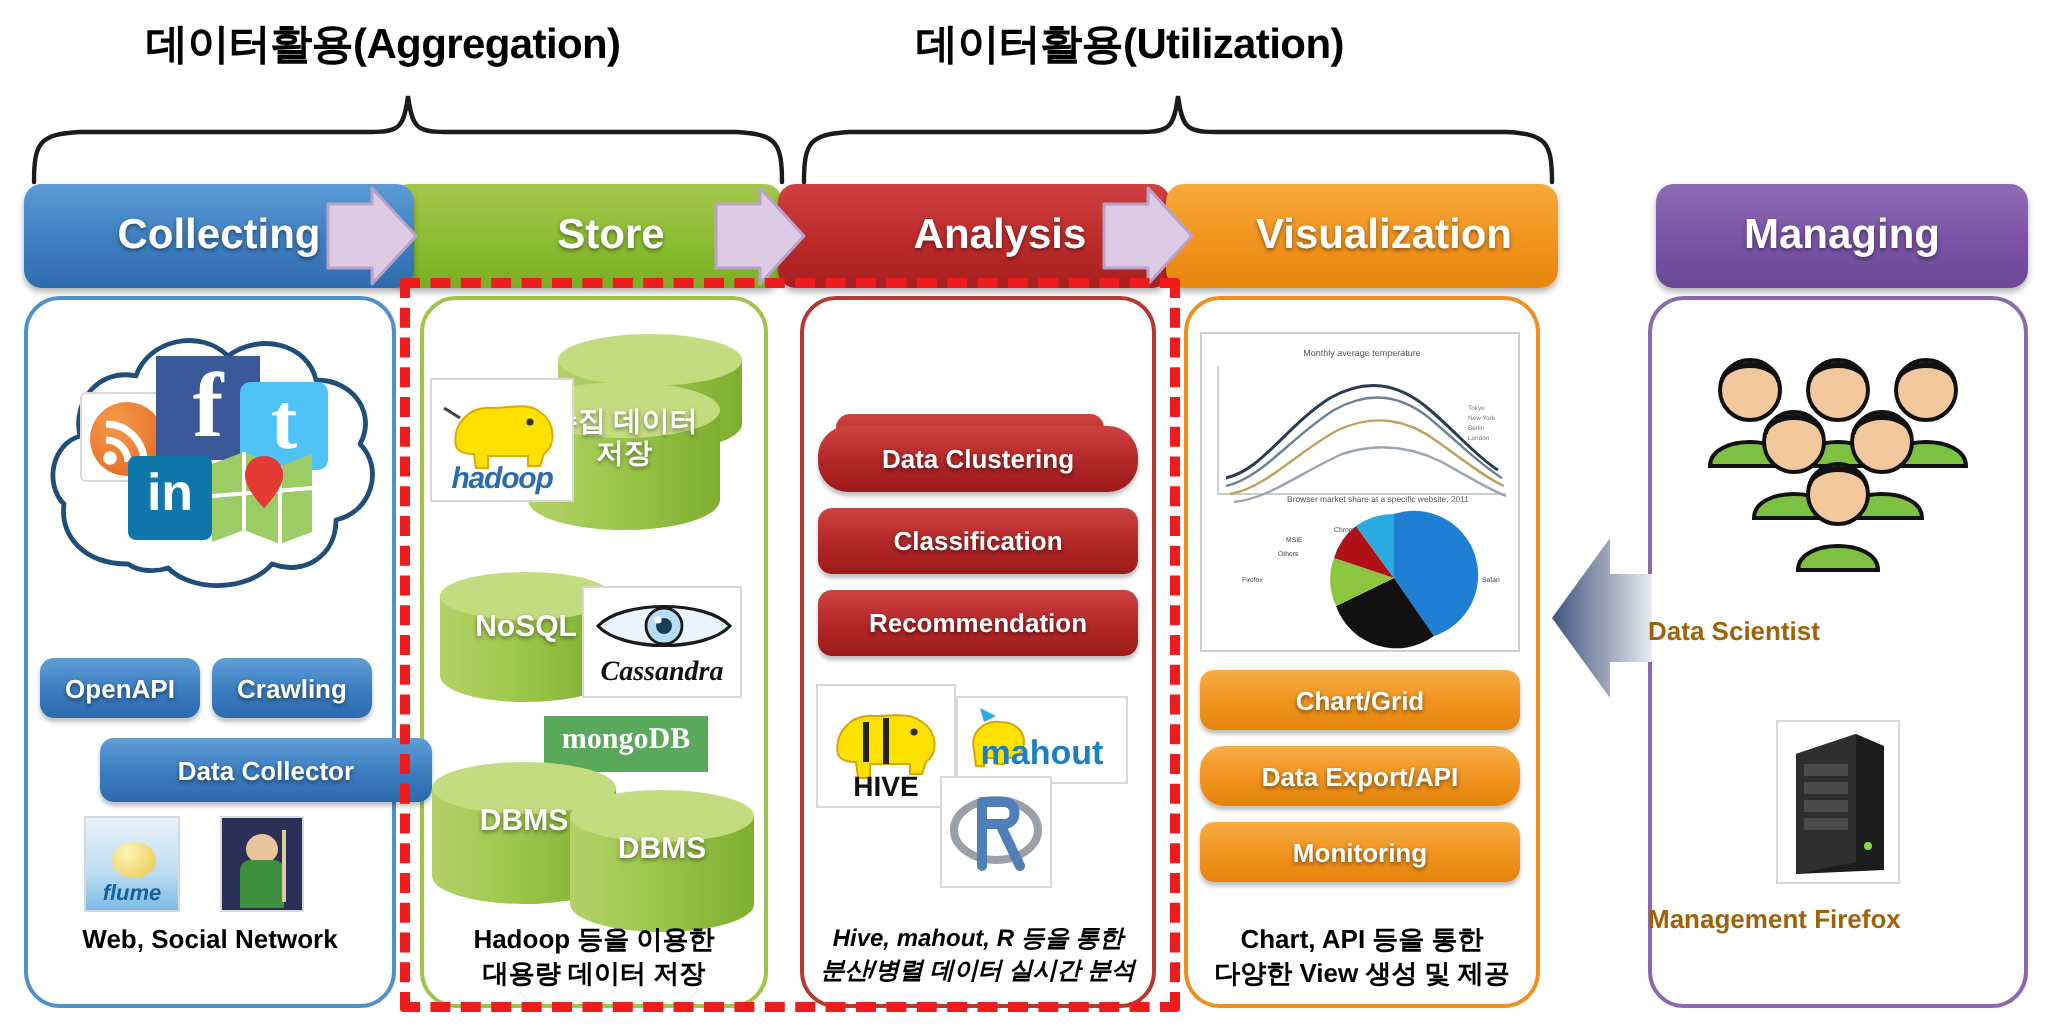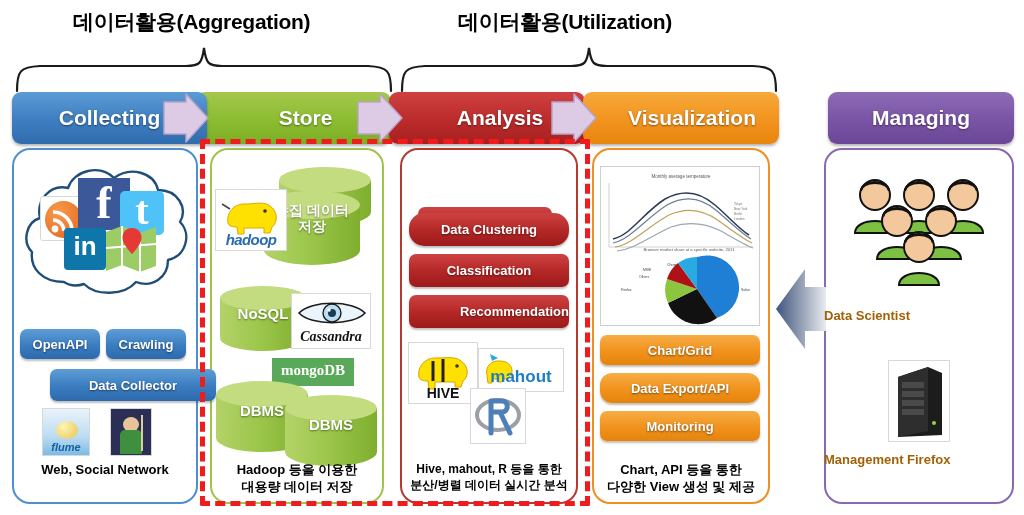--- a/index.html
+++ b/index.html
@@ -356,21 +356,21 @@
 
   <div class="pill pill-red" style="left:418px; top:172px; width:134px; height:33px;margin-top:35px;">
     <span>Data Query</span>
   </div>
   <div class="pill pill-red" style="left:409px; top:213px; width:160px; height:33px;border-radius:15px;">
     <span>Data Clustering</span>
   </div>
   <div class="pill pill-red" style="left:409px; top:254px; width:160px; height:33px;">
     <span>Classification</span>
   </div>
-  <div class="pill pill-red" style="left:409px; top:295px; width:160px; height:33px;justify-content:flex-end;">
+  <div class="pill pill-red" style="left:409px; top:295px; width:160px; height:33px;">
     <span>Recommendation</span>
   </div>
 
   <div class="logo-tile" style="left:408px; top:342px; width:70px; height:62px;">
     <svg style="position:absolute;left:4px;top:4px;" width="62" height="44" viewBox="0 0 62 44">
       <path d="M6,30 C4,20 12,10 24,11 C34,11 42,9 48,14 C56,19 56,30 50,34
                L48,40 L42,40 L42,35 L22,35 L22,42 L16,42 L15,34 C10,34 7,33 6,30 Z" fill="#ffe100" stroke="#d9a300" stroke-width="1"></path>
       <path d="M20,14 L20,34 M30,12 L30,35" stroke="#222" stroke-width="3"></path>
       <circle cx="44" cy="19" r="1.8" fill="#333"></circle>
     </svg>
@@ -385,21 +385,21 @@
     <div class="tile-text" style="bottom:4px; font-size:17px; color:#1c7fc4; font-weight:bold;">mahout</div>
   </div>
 
   <div class="logo-tile" style="left:470px; top:388px; width:56px; height:56px;">
     <svg style="position:absolute;left:4px;top:4px;" width="46" height="46" viewBox="0 0 46 46">
       <ellipse cx="23" cy="22" rx="21" ry="15" fill="none" stroke="#9aa0a6" stroke-width="4"></ellipse>
       <path d="M16,8 L16,40 M16,8 L27,8 C34,8 34,19 27,19 L16,19 M25,19 L35,40" fill="none" stroke="#4f7fb8" stroke-width="5" stroke-linecap="round" stroke-linejoin="round"></path>
     </svg>
   </div>
 
-  <div class="caption caption-sm" style="left:396px; top:462px; width:186px;">
+  <div class="caption caption-sm" style="left:396px; top:462px; width:186px;font-style:italic;">
     <div>Hive, mahout, R 등을 통한</div>
     <div>분산/병렬 데이터 실시간 분석</div>
   </div>
 
   <div class="logo-tile" style="left:600px; top:166px; width:160px; height:160px; border:1px solid #cfcfcf;">
 
     <svg style="position:absolute;left:2px;top:2px;" width="156" height="92" viewBox="0 0 156 92">
       <rect x="0" y="0" width="156" height="92" fill="#ffffff"></rect>
       <text x="78" y="9" font-size="4.5" text-anchor="middle" fill="#555">Monthly average temperature</text>
       <path d="M6,14 L6,78 L150,78" stroke="#bbb" stroke-width="0.7" fill="none"></path>

